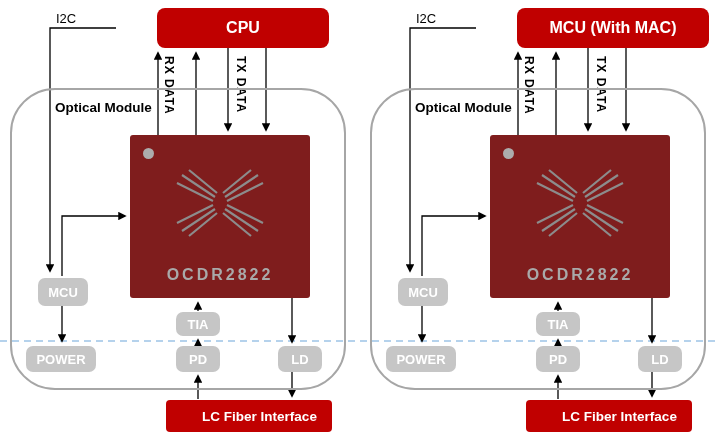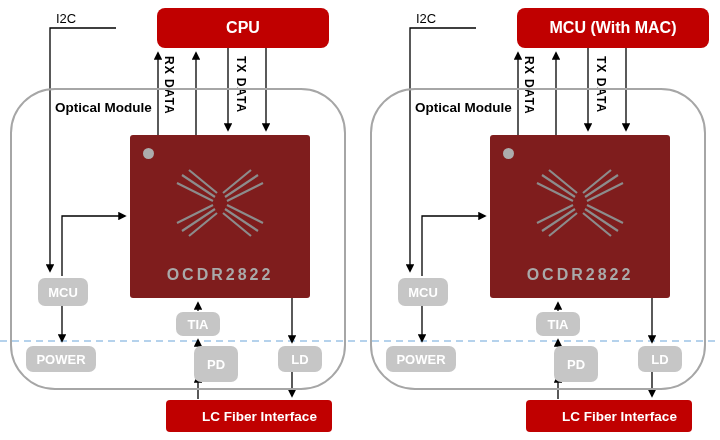--- a/index.html
+++ b/index.html
@@ -42,21 +42,21 @@
   }
 
   .gray-box {
     position:absolute; background:#C6C6C6; border-radius:7px;
     color:#fff; font-weight:bold; font-size:13px;
     display:flex; align-items:center; justify-content:center;
   }
   .mcu   { left:38px;  top:278px; width:50px; height:28px; }
   .power { left:26px;  top:346px; width:70px; height:26px; }
   .tia   { left:176px; top:312px; width:44px; height:24px;text-align:center; }
-  .pd    { left:194px; top:346px; width:44px; height:36px; }
+  .pd    { left:176px; top:346px; width:44px; height:26px; }
   .ld    { left:278px; top:346px; width:44px; height:26px; }
 
   .fiber-box {
     position:absolute; left:166px; top:400px; width:166px; height:32px;
     background:#C00000; border-radius:4px; color:#fff; font-weight:bold; font-size:13.5px;
     display:flex; align-items:center; justify-content:center;padding-left:21px;
   }
   .conn { stroke:#000; stroke-width:1.3; fill:none; }
   .dashed { stroke:#9DC3E6; stroke-width:1.3; stroke-dasharray:7 5; fill:none; }
   .logo-stroke { stroke:#8C8C8C; stroke-width:2.2; fill:none; }

